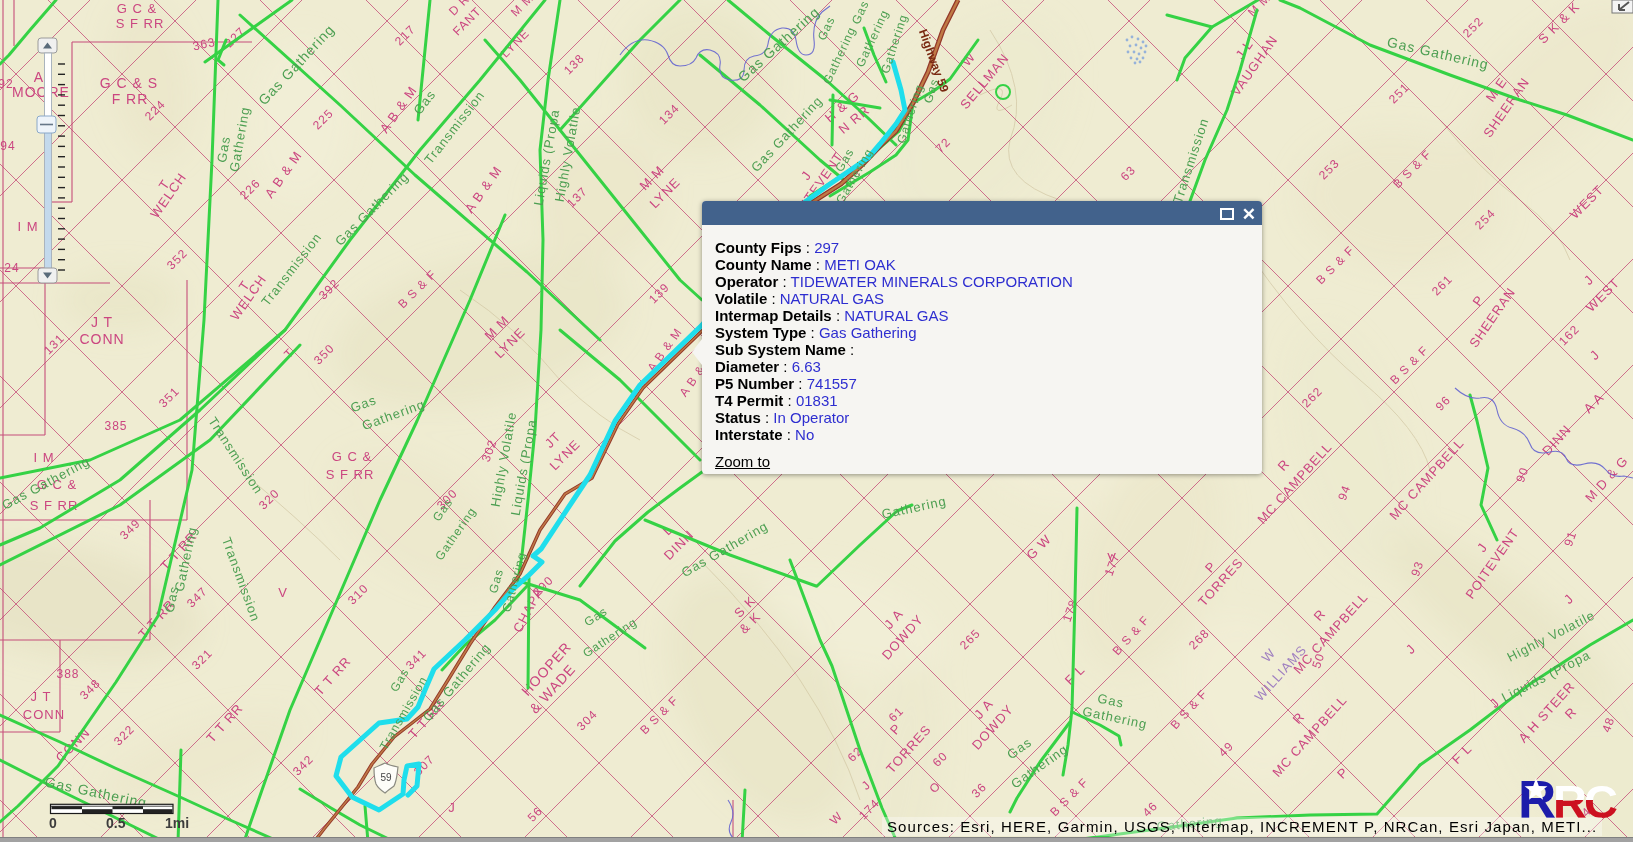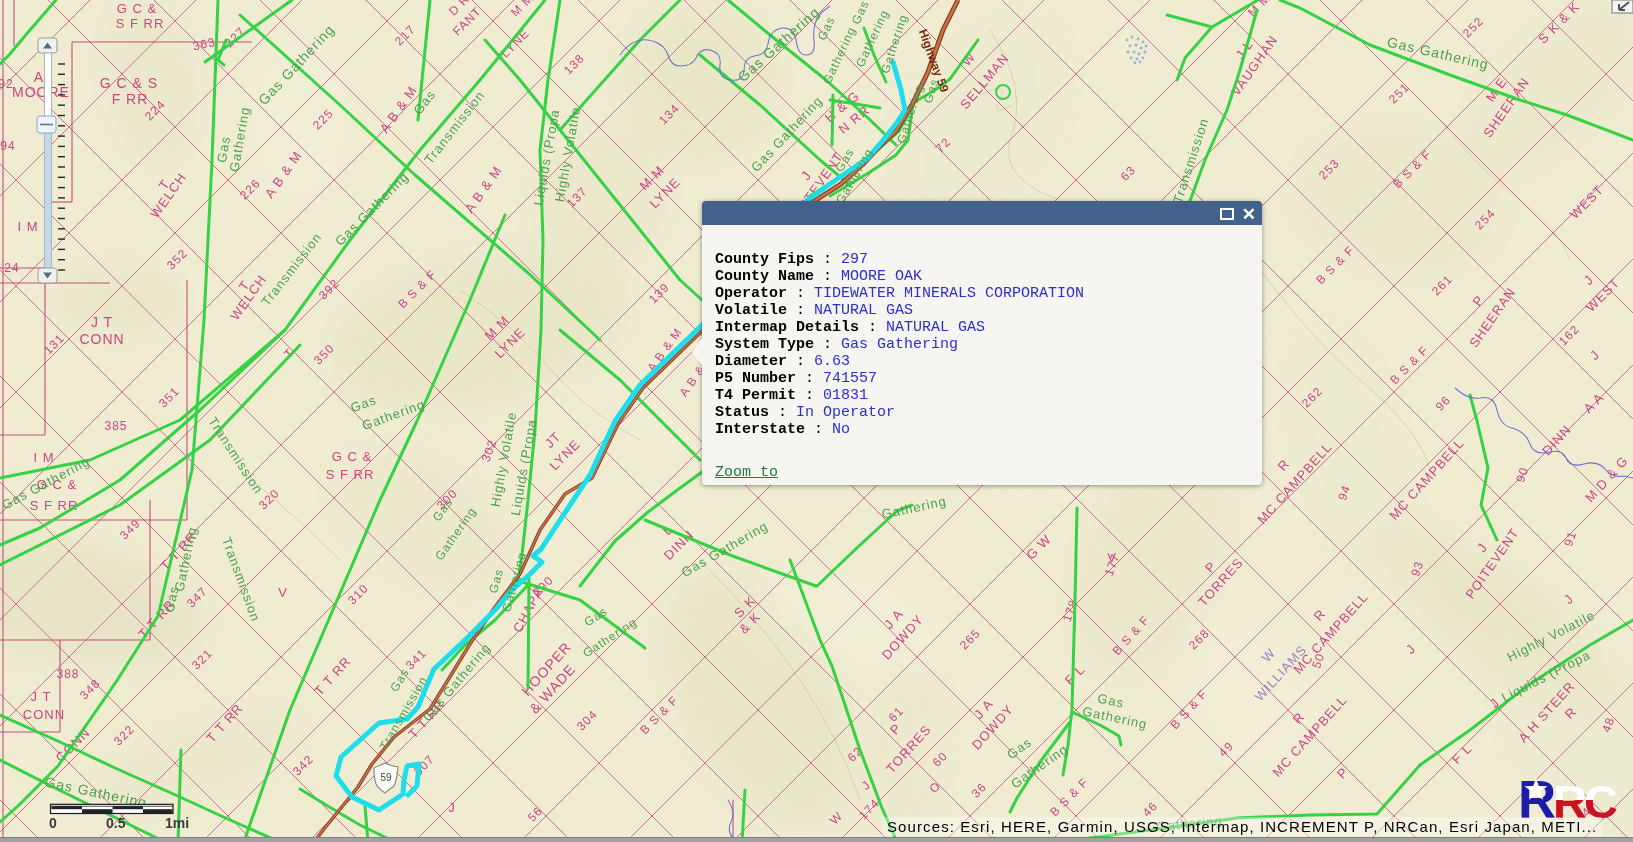--- a/index.html
+++ b/index.html
@@ -1,24 +1,24 @@
 <!DOCTYPE html>
 <html><head><meta charset="utf-8"><style>
 html,body{margin:0;padding:0;}
 .wrap{position:relative;width:1633px;height:842px;overflow:hidden;font-family:"Liberation Sans",sans-serif;background:#efecd2;}
 .attr{position:absolute;top:817px;left:882px;font-size:15px;letter-spacing:1.1px;color:#000000;background:rgba(255,255,255,0.35);padding:1px 5px;white-space:nowrap;}
 .bstrip{position:absolute;left:0;top:837px;width:1633px;height:5px;background:#a2a2a2;border-top:1px solid #808080;}
 .popup{position:absolute;left:702px;top:201px;width:560px;background:#f6f5f2;border-radius:4px;box-shadow:0 1px 5px rgba(0,0,0,0.4);}
 .tbar{height:24px;background:#42628c;border-radius:4px 4px 0 0;position:relative;}
 .mx{position:absolute;right:28px;top:7px;width:10px;height:8px;border:2px solid #fff;}
 .cls{position:absolute;right:6px;top:3px;color:#fff;font-size:17px;font-weight:bold;}
-.pbody{padding:26px 13px 4px 13px;font-size:15px;line-height:17px;color:#000;font-family:Liberation Mono, monospace;}
+.pbody{padding:14px 13px 4px 13px;font-size:15px;line-height:17px;color:#000;}
 .pbody b{font-weight:bold;}
 .pbody .v{color:#2e2ed0;}
-.zoomto{display:inline-block;margin-top:26px;color:#15803d;text-decoration:underline;}
+.zoomto{display:inline-block;margin-top:10px;color:#000000;text-decoration:underline;}
 .ptr{position:absolute;left:-10px;top:138px;width:0;height:0;border-top:13px solid transparent;border-bottom:13px solid transparent;border-right:10px solid #f6f5f2;}
 </style></head>
 <body>
 <div class="wrap">
 <svg width="1633" height="842" viewBox="0 0 1633 842" style="position:absolute;left:0;top:0">
 <rect width="1633" height="842" fill="#efecd2"></rect>
 <defs>
         <filter id="bl" x="-60%" y="-60%" width="220%" height="220%">
           <feGaussianBlur stdDeviation="14"></feGaussianBlur>
         </filter>
@@ -500,25 +500,26 @@
 <div class="attr">Sources: Esri, HERE, Garmin, USGS, Intermap, INCREMENT P, NRCan, Esri Japan, METI...</div>
 <div class="bstrip"></div>
 <div class="popup">
       <div class="ptr"></div>
       <div class="tbar">
         <div class="mx"></div>
         <div class="cls">✕</div>
       </div>
 <div class="pbody">
 <div><b>County Fips</b> : <span class="v">297</span></div>
-<div><b>County Name</b> : <span class="v">MOORE OAK</span></div>
+<div><b>County Name</b> : <span class="v">METI OAK</span></div>
 <div><b>Operator</b> : <span class="v">TIDEWATER MINERALS CORPORATION</span></div>
 <div><b>Volatile</b> : <span class="v">NATURAL GAS</span></div>
 <div><b>Intermap Details</b> : <span class="v">NATURAL GAS</span></div>
 <div><b>System Type</b> : <span class="v">Gas Gathering</span></div>
+<div><b>Sub System Name</b> :</div>
 <div><b>Diameter</b> : <span class="v">6.63</span></div>
 <div><b>P5 Number</b> : <span class="v">741557</span></div>
 <div><b>T4 Permit</b> : <span class="v">01831</span></div>
 <div><b>Status</b> : <span class="v">In Operator</span></div>
 <div><b>Interstate</b> : <span class="v">No</span></div>
 <div><span class="zoomto">Zoom to</span></div>
 </div>
     </div>
 </div>
 </body></html>

